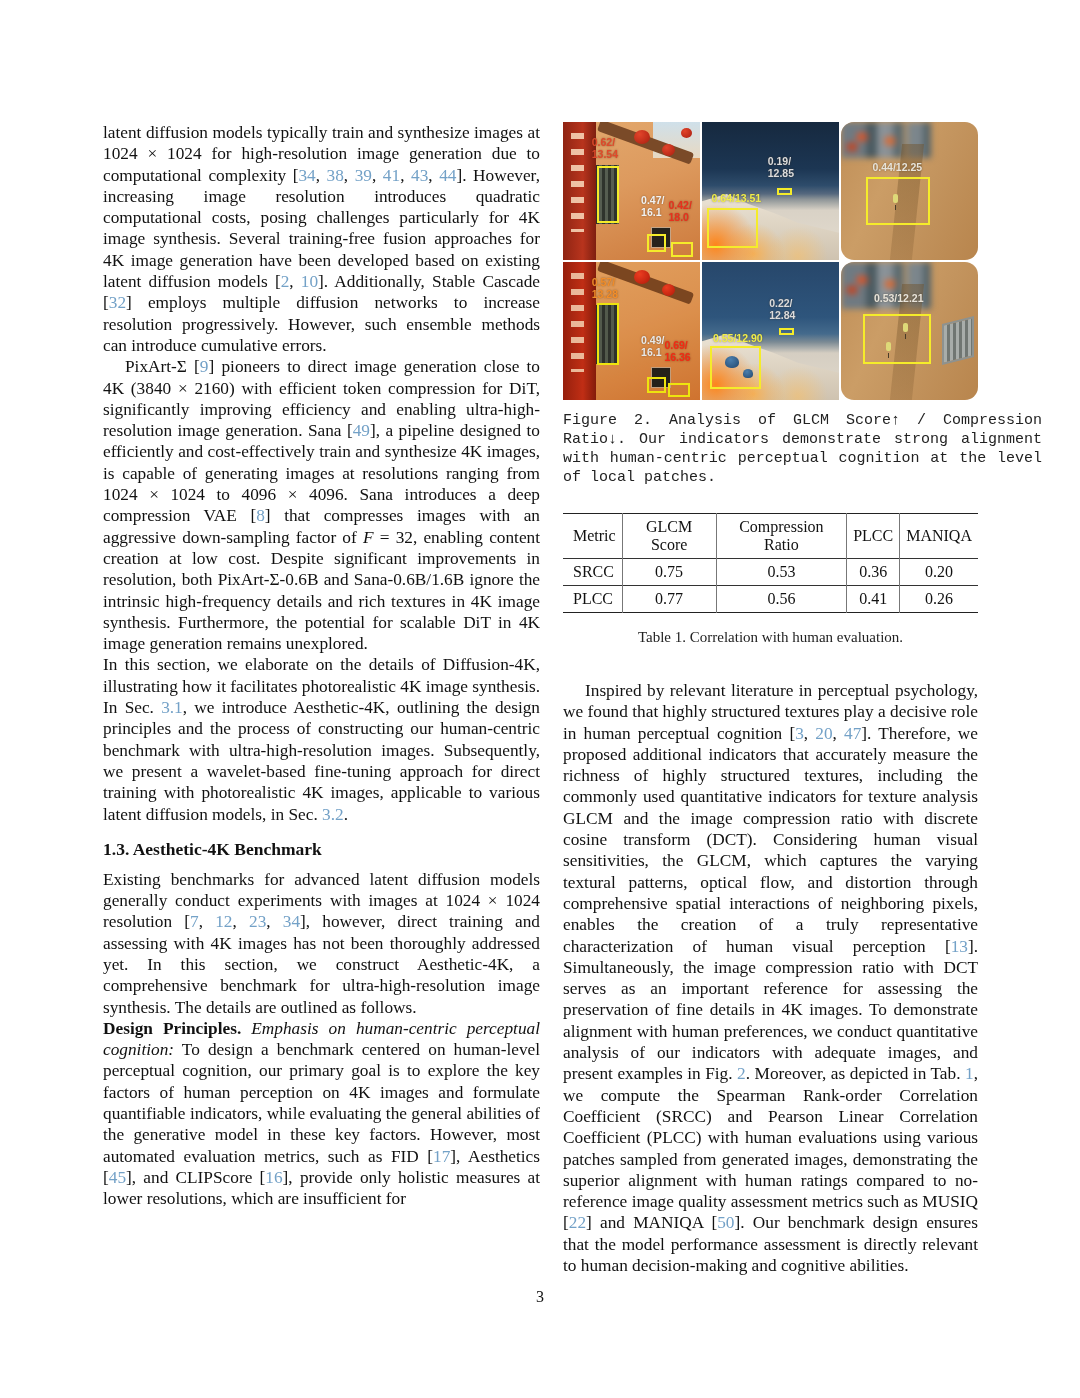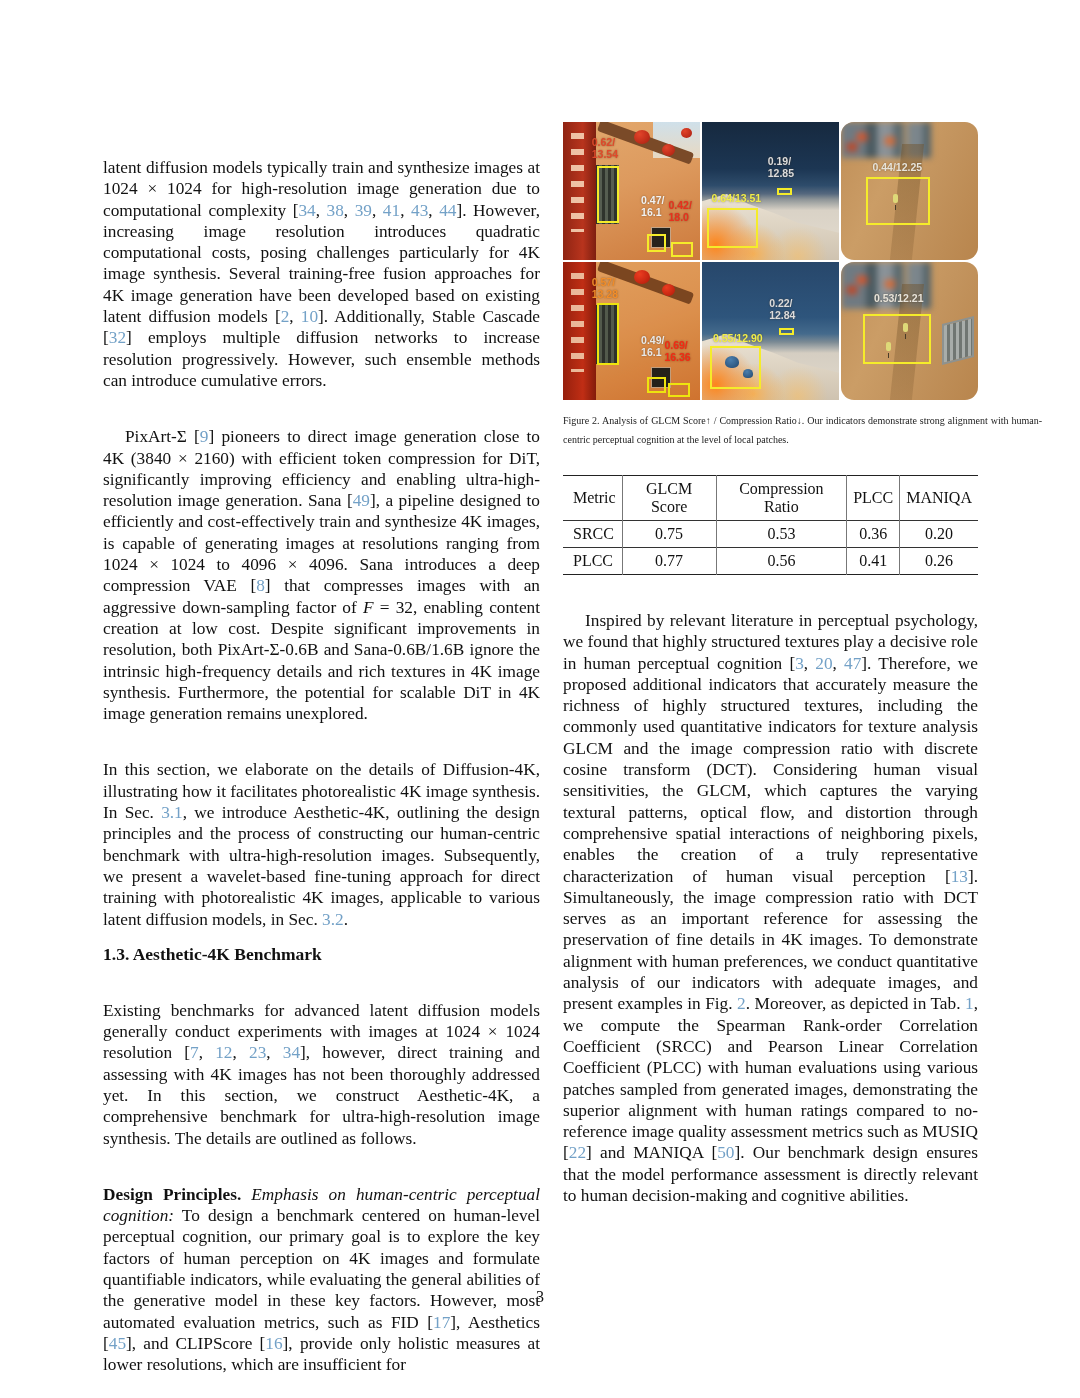--- a/index.html
+++ b/index.html
@@ -2,36 +2,36 @@
 <html><head>
 <meta charset="utf-8">
 <style>
   * { margin:0; padding:0; box-sizing:border-box; }
   html,body { background:#ffffff; }
   body { width:1080px; height:1398px; position:relative; font-family:"Liberation Serif", serif; color:#111; }
   .sheet { position:absolute; inset:0; background:#fff; }
   .content { position:absolute; left:103px; top:122px; width:875px; display:grid; grid-template-columns:437px 415px; column-gap:23px; }
 
   
-  p.body { font-size:17.3px; line-height:21.3px; text-align:justify;margin-top:35px; }
+  p.body { font-size:17.3px; line-height:21.3px; text-align:justify; }
   p.indent { text-indent:22px; }
   h1.sec { font-size:20.5px; font-weight:bold; margin:16px 0 11px 0; }
   h2.subsec { font-size:17.5px; font-weight:bold; margin:14px 0 9px 0; }
   .seg-c { color:#73a1c7; }
   .seg-b { font-weight:bold; }
   .seg-i { font-style:italic; }
   .seg-m { font-style:italic; }
 
   
   figure { width:479px; }
   .fig-grid { display:grid; grid-template-columns:repeat(3,1fr); gap:2px; width:415px; height:278px; background:#fff; }
   .cell { position:relative; overflow:hidden; }
   .ann-box { position:absolute; border:2px solid #f5ec2a; }
   .ann-label { position:absolute; font-family:"Liberation Sans", sans-serif; font-weight:bold; font-size:10.5px; line-height:12px; white-space:pre-line; text-shadow:0 0 2px rgba(60,40,20,.55); }
-  figcaption { font-size:10px; line-height:19px; text-align:justify; color:#222; margin-top:11px; }
+  figcaption { font-size:15px; line-height:19px; text-align:justify; color:#222; margin-top:11px;font-family:Liberation Mono, monospace; }
 
   
   .scene-lantern { background:linear-gradient(160deg,#e3a96e 0%,#dd9a5e 45%,#cd7a3c 100%); }
   .d-sky { position:absolute; right:0; top:0; width:34%; height:26%; background:linear-gradient(180deg,#cfe0ea,#e8d9c2); }
   .d-redsign { position:absolute; left:0; top:0; width:24%; height:100%; background:linear-gradient(90deg,#8f2413,#b8341d 60%,#7e1f10); }
   .d-chars { position:absolute; left:6%; top:8%; width:9%; height:72%; background:repeating-linear-gradient(180deg, rgba(255,230,200,.8) 0 6px, transparent 6px 16px); }
   .d-eave { position:absolute; left:24%; top:10%; width:72%; height:9%; background:#7a4a28; transform:rotate(20deg); border-radius:3px; }
   .d-window { position:absolute; left:24%; top:31%; width:17%; height:43%; background:repeating-linear-gradient(90deg,#2f332d 0 3px,#565d51 3px 6px); }
   .d-lan { position:absolute; border-radius:50%; background:radial-gradient(circle at 35% 30%, #e2442a, #a91f10); }
   .l1 { width:16px; height:14px; left:52%; top:6%; }
@@ -197,20 +197,21 @@
               </tr>
               <tr>
                 <td>PLCC</td>
                 <td>0.77</td>
                 <td>0.56</td>
                 <td>0.41</td>
                 <td>0.26</td>
               </tr>
             </tbody>
         </table>
+        <div class="tab-caption">Table 1. Correlation with human evaluation.</div>
       </div>
 
       <div class="right-text">
         <p class="body indent"><span>Inspired by relevant literature in perceptual psychology, we found that highly structured textures play a decisive role in human perceptual cognition [</span><span class="seg-c">3</span><span>, </span><span class="seg-c">20</span><span>, </span><span class="seg-c">47</span><span>].  Therefore, we proposed additional indicators that accurately measure the richness of highly structured textures, including the commonly used quantitative indicators for texture analysis GLCM and the image compression ratio with discrete cosine transform (DCT). Considering human visual sensitivities, the GLCM, which captures the varying textural patterns, optical flow, and distortion through comprehensive spatial interactions of neighboring pixels, enables the creation of a truly representative characterization of human visual perception [</span><span class="seg-c">13</span><span>]. Simultaneously, the image compression ratio with DCT serves as an important reference for assessing the preservation of fine details in 4K images. To demonstrate alignment with human preferences, we conduct quantitative analysis of our indicators with adequate images, and present examples in Fig. </span><span class="seg-c">2</span><span>. Moreover, as depicted in Tab. </span><span class="seg-c">1</span><span>, we compute the Spearman Rank-order Correlation Coefficient (SRCC) and Pearson Linear Correlation Coefficient (PLCC) with human evaluations using various patches sampled from generated images, demonstrating the superior alignment with human ratings compared to no-reference image quality assessment metrics such as MUSIQ [</span><span class="seg-c">22</span><span>] and MANIQA [</span><span class="seg-c">50</span><span>]. Our benchmark design ensures that the model performance assessment is directly relevant to human decision-making and cognitive abilities.</span></p>
       </div>
     </div>
 
   </div>
 
   <div class="pageno">3</div>

